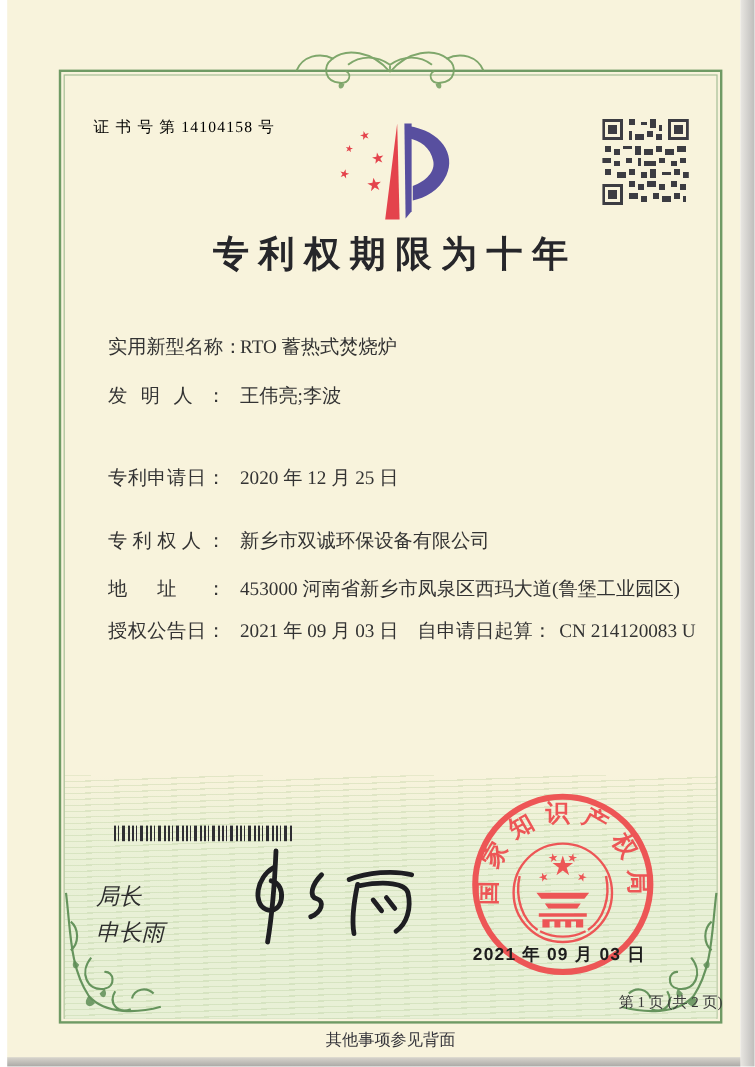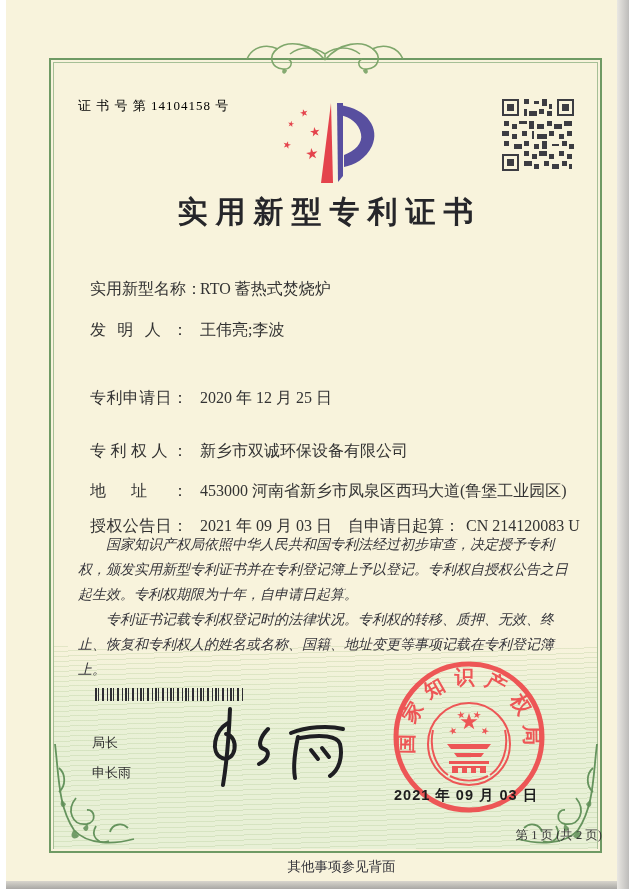--- a/index.html
+++ b/index.html
@@ -27,25 +27,25 @@
         vertical-align:top;}
   .fvalue{margin-left:12px;}
   .fpair2{position:absolute;left:258px;top:0;}
   .paras{left:72px;top:532px;width:502px;font-size:14px;line-height:25px;color:#34343a;
         font-style:italic;}
   .paras p{margin:0;text-indent:2em;}
   .barcode{left:89px;top:688px;width:150px;height:13px;
         background:repeating-linear-gradient(90deg,#2e2e33 0 2px,transparent 2px 3px,
           #2e2e33 3px 4px,transparent 4px 7px,#2e2e33 7px 9px,transparent 9px 12px,
           #2e2e33 12px 13px,transparent 13px 15px);}
-  .signer{left:86px;font-size:13px;color:#2e2e2e;font-family:"Liberation Sans","DejaVu Sans",sans-serif;}
+  .signer{left:74px;font-size:19px;color:#2e2e2e;font-family:"Liberation Sans","DejaVu Sans",sans-serif;font-style:italic;}
   .seal-date{left:388px;top:786px;font-size:14.5px;font-weight:bold;color:#1d1d1d;
         letter-spacing:1px;font-family:"Liberation Sans","DejaVu Sans",sans-serif;}
   .page-info{left:43px;top:827px;width:553px;text-align:right;font-size:12.5px;color:#3a3a3a;}
-  .back-note{left:59px;top:858px;width:553px;text-align:center;font-size:13.5px;color:#34343a;}
+  .back-note{left:43px;top:858px;width:553px;text-align:center;font-size:13.5px;color:#34343a;}
   svg{display:block;}
 </style>
 </head>
 <body>
 
 <div class="scan">
   <div class="paper">
 
     <div class="frame"></div>
 
@@ -163,21 +163,21 @@
           <rect x="26" y="22" width="2" height="2"></rect>
         <rect x="9" y="25" width="3" height="2"></rect>
           <rect x="13" y="26" width="2" height="2"></rect>
         <rect x="17" y="25" width="2" height="2"></rect>
           <rect x="20" y="26" width="3" height="2"></rect>
         <rect x="24" y="25" width="2" height="2"></rect>
           <rect x="27" y="26" width="1" height="2"></rect>
       </g>
     </svg>
 
-    <div class="abs title">实用新型专利证书</div>
+    <div class="abs title">专利权期限为十年</div>
 
     <div class="abs frow" style="top:279px;">
       <span class="flabel">实用新型名称：</span><span class="fvalue">RTO 蓄热式焚烧炉</span>
     </div>
     <div class="abs frow" style="top:320px;">
       <span class="flabel">发明人：</span><span class="fvalue">王伟亮;李波</span>
     </div>
     <div class="abs frow" style="top:388px;">
       <span class="flabel">专利申请日：</span><span class="fvalue">2020 年 12 月 25 日</span>
     </div>
@@ -187,24 +187,20 @@
     <div class="abs frow" style="top:481px;">
       <span class="flabel">地址：</span><span class="fvalue">453000 河南省新乡市凤泉区西玛大道(鲁堡工业园区)</span>
     </div>
     <div class="abs frow" style="top:516px;">
       <span class="flabel">授权公告日：</span><span class="fvalue">2021 年 09 月 03 日</span>
       <span class="fpair2">
         <span>自申请日起算：</span><span style="margin-left:6px;">CN 214120083 U</span>
       </span>
     </div>
 
-    <div class="abs paras">
-      <p>国家知识产权局依照中华人民共和国专利法经过初步审查，决定授予专利权，颁发实用新型专利证书并在专利登记簿上予以登记。专利权自授权公告之日起生效。专利权期限为十年，自申请日起算。</p>
-      <p>专利证书记载专利权登记时的法律状况。专利权的转移、质押、无效、终止、恢复和专利权人的姓名或名称、国籍、地址变更等事项记载在专利登记簿上。</p>
-    </div>
 
     <div class="abs barcode"></div>
 
     <div class="abs signer" style="top:734px;">局长</div>
     <div class="abs signer" style="top:764px;">申长雨</div>
 
     <svg class="abs" style="left:188px;top:703px;" width="165" height="88" viewBox="0 0 165 88">
       <g stroke="#1e1e22" stroke-width="4" fill="none" stroke-linecap="round" stroke-linejoin="round">
         <path d="M34,20 C20,28 16,50 28,55 C42,60 46,34 32,31"></path>
         <path d="M36,6 C35,30 33,58 29,82"></path>

